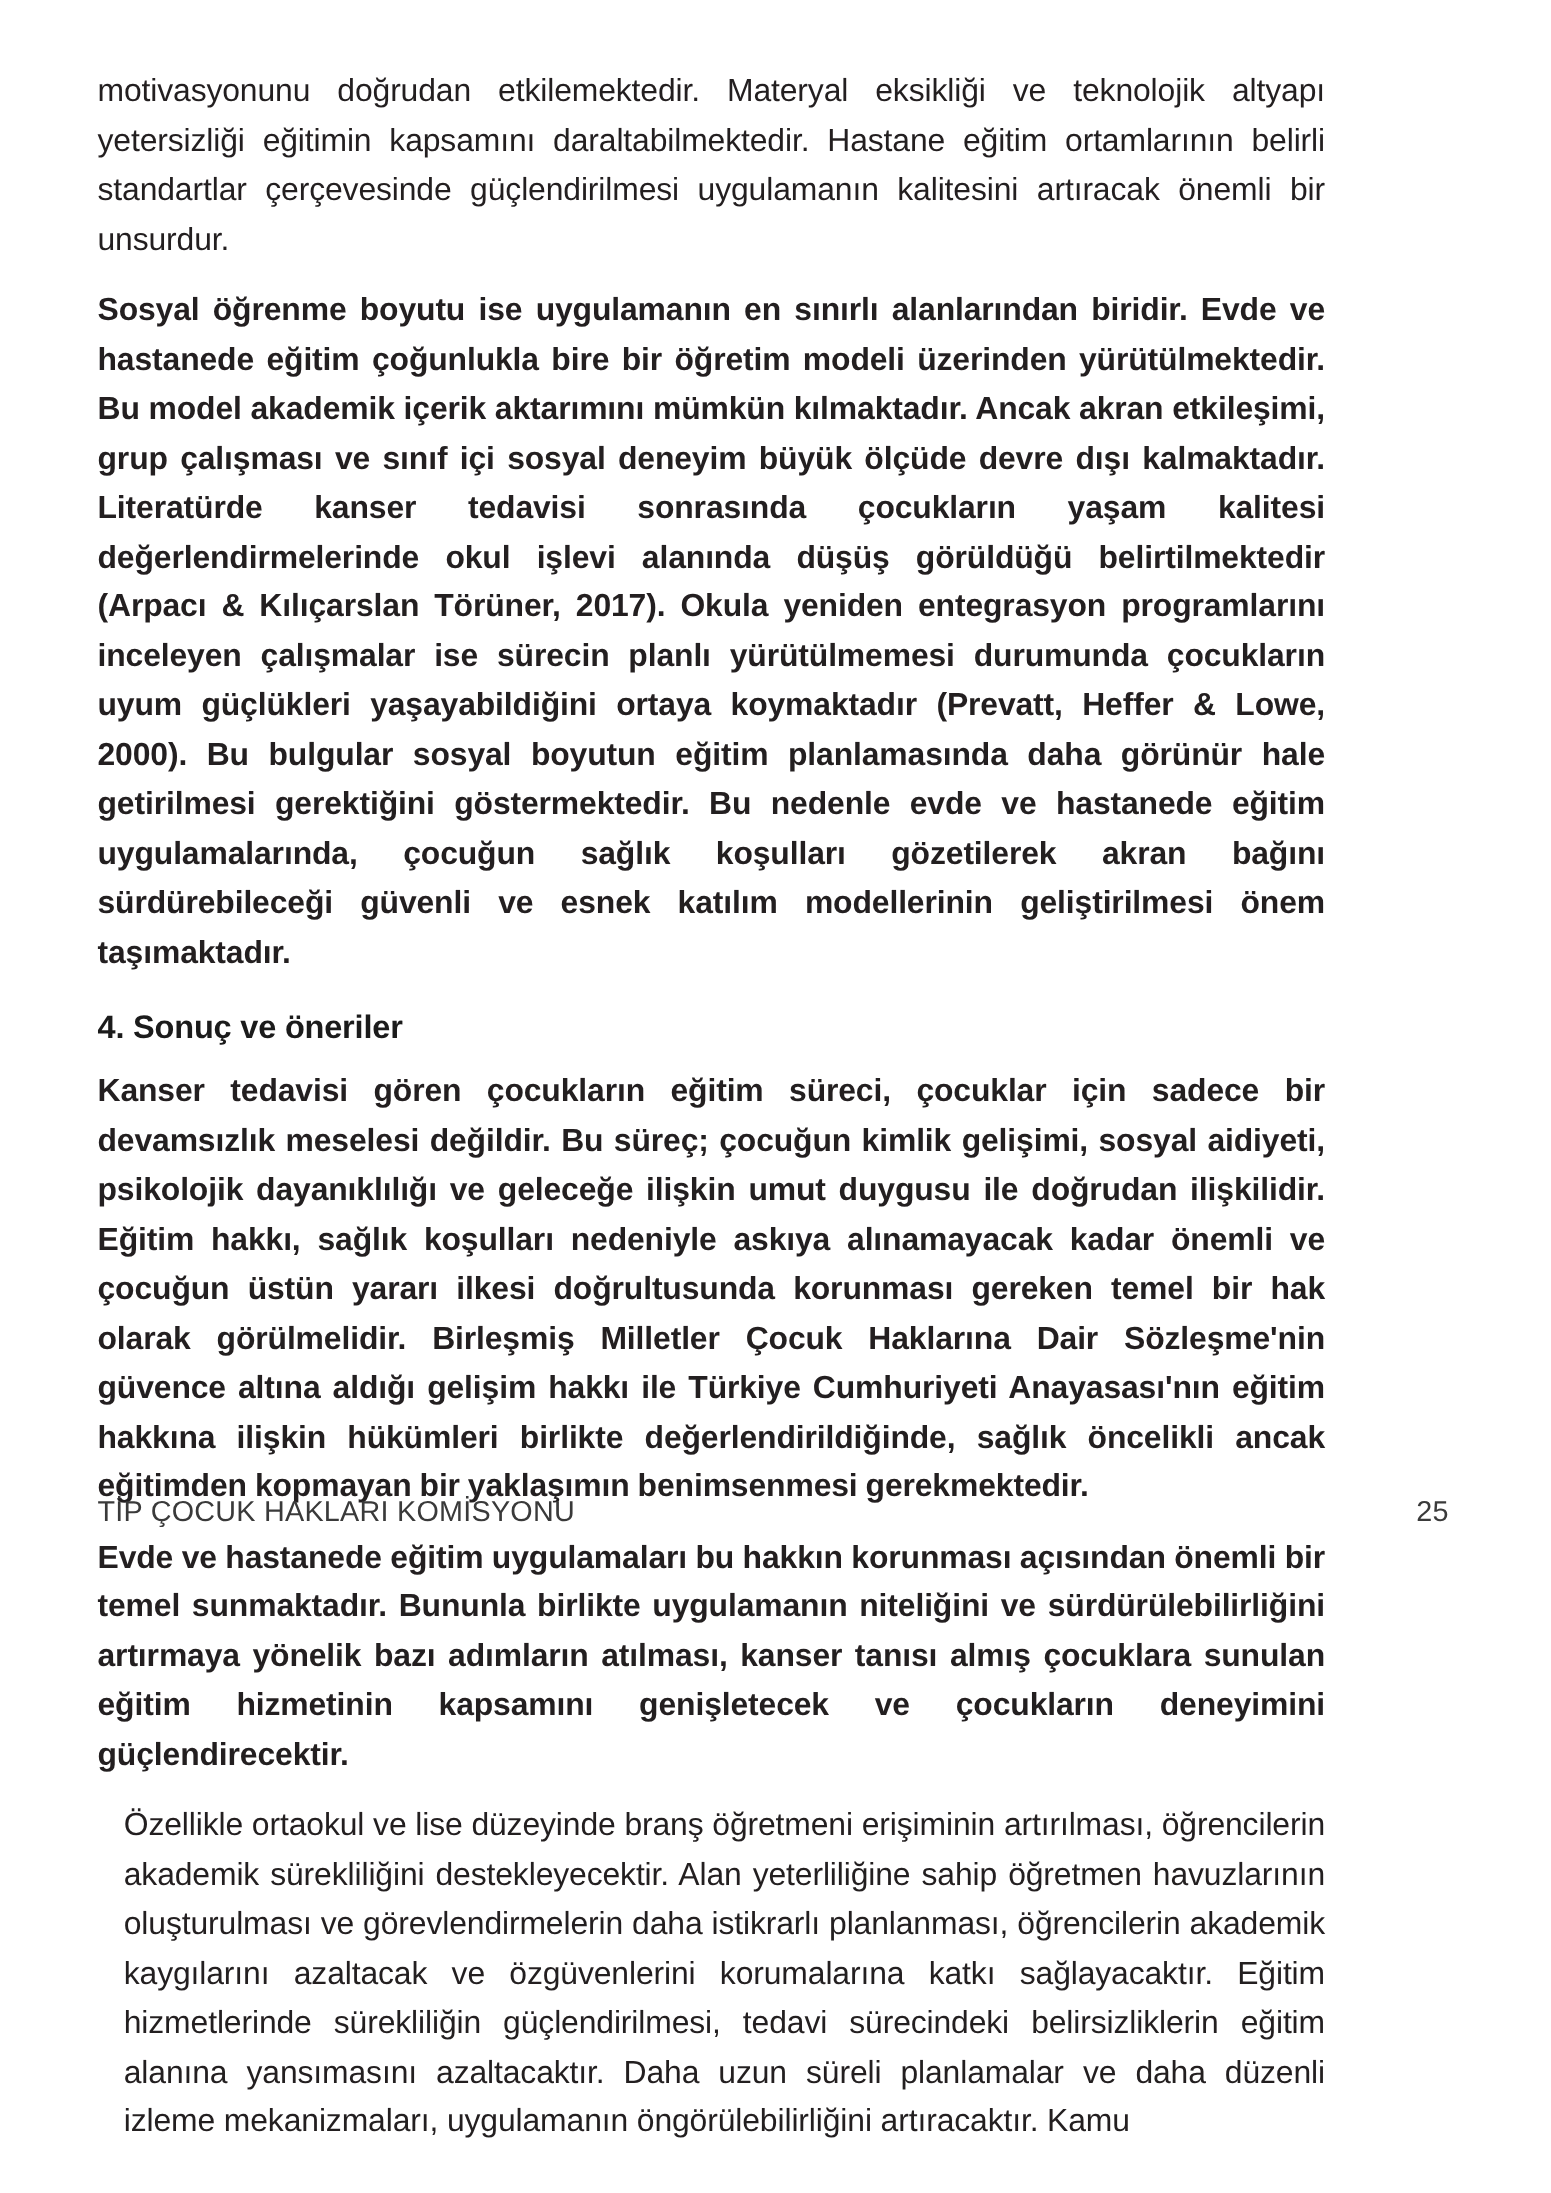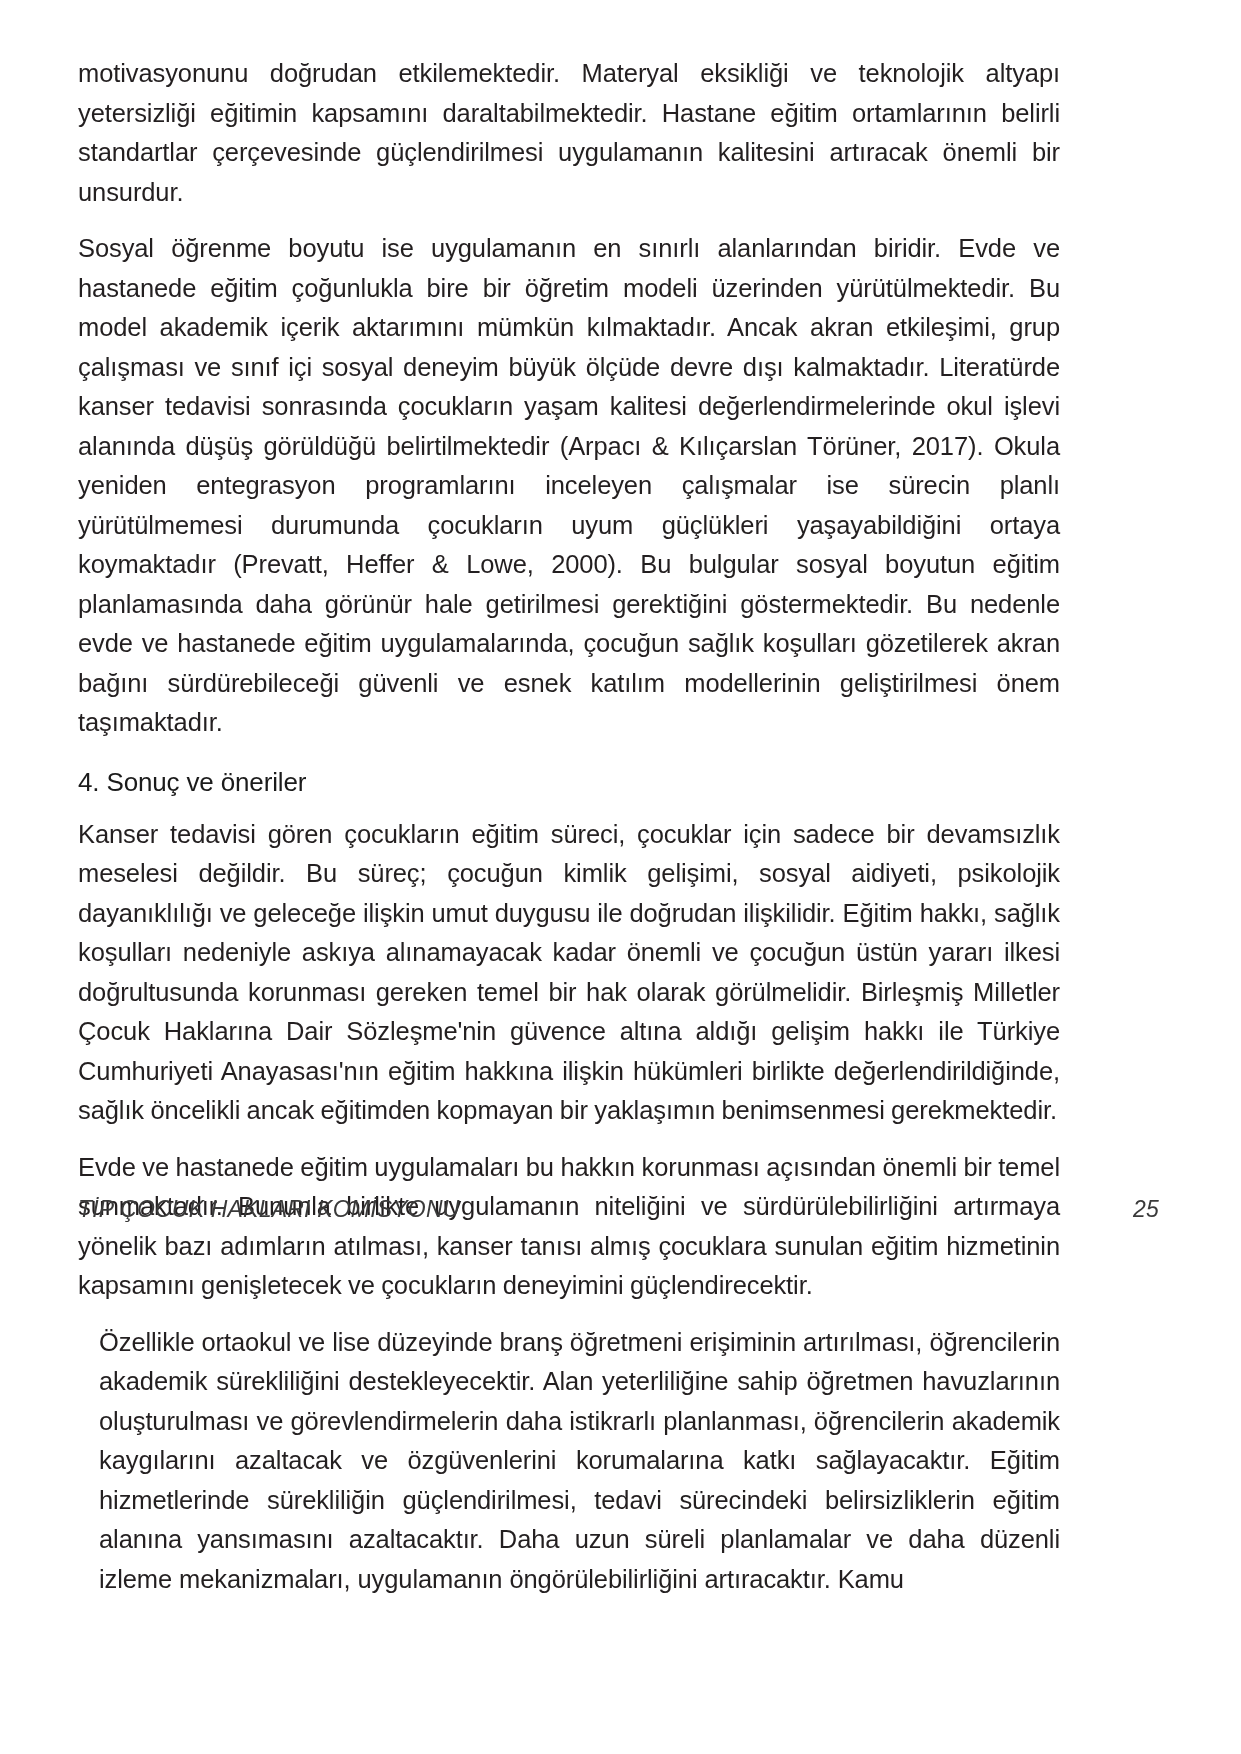--- a/index.html
+++ b/index.html
@@ -37,43 +37,43 @@
     color: #231f20;
     hyphens: none;
   }
   p.body-par:last-of-type {
     margin-bottom: 0;
     margin-left: 21px;
   }
   
   p.tight {
     word-spacing: -0.6px;
+    font-weight: bold;
   }
   h2.section-heading {
     margin: 22px 0 16px 0;
     font-size: 26px;
     line-height: 34px;
-    font-weight: normal;
+    font-weight: bold;
     letter-spacing: -0.15px;
     color: #1b1b1b;
     text-align: left;
   }
   .footer {
     position: absolute;
     left: 78px;
     right: 82px;
     bottom: 44px;
     display: flex;
     align-items: baseline;
     justify-content: space-between;
     font-size: 23px;
     line-height: 30px;
     letter-spacing: 0.2px;
     color: #3a3a3a;
-    font-style: italic;
   }
   .footer-title {
     font-weight: normal;
   }
   .footer-page {
     font-weight: normal;
     margin-left: 40px;
   }
 </style>
 </head>

